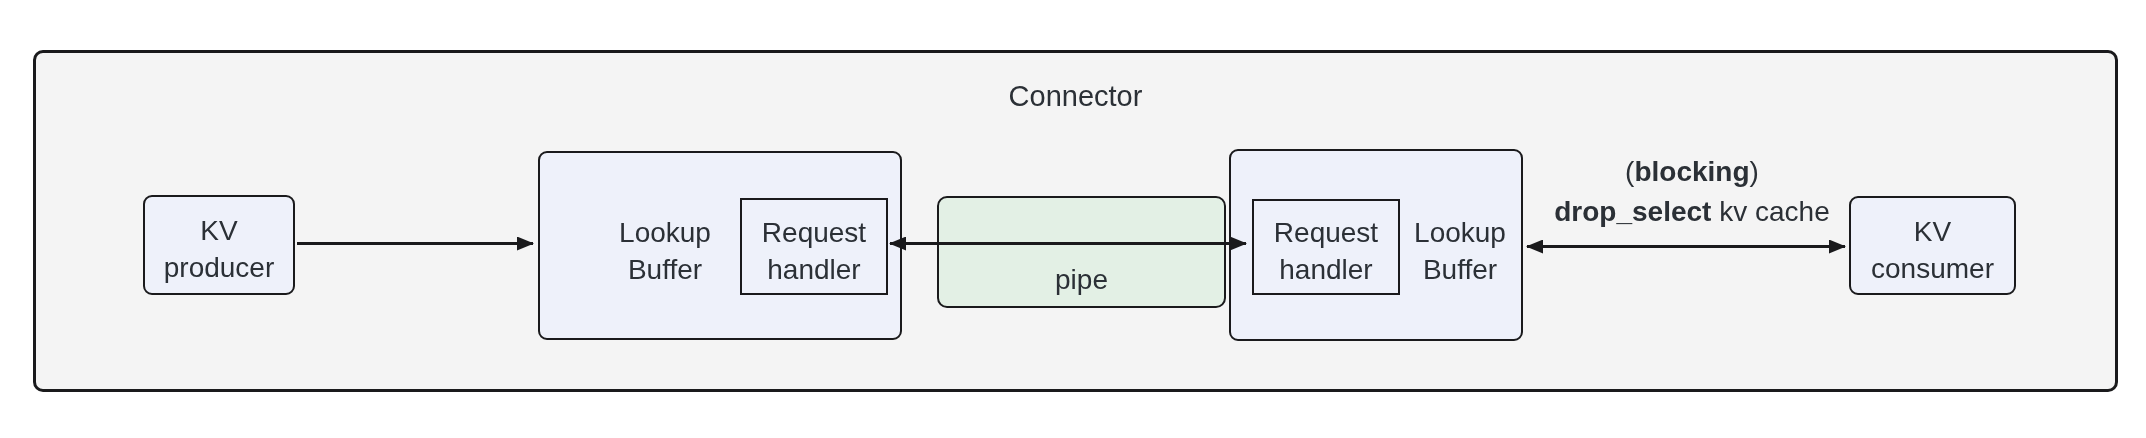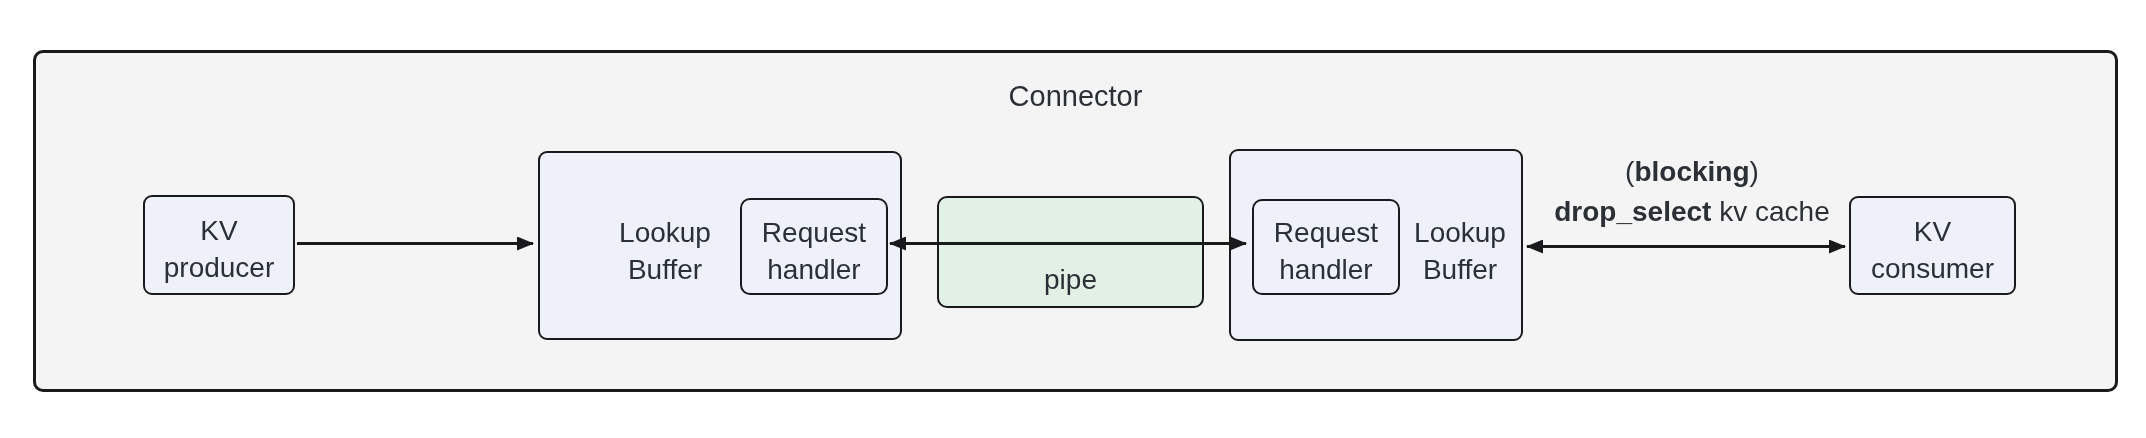--- a/index.html
+++ b/index.html
@@ -50,36 +50,36 @@
     margin-top: 8px;
   }
   .kv-producer  { left: 143px;  top: 195px; width: 152px; height: 100px; }
   .kv-consumer  { left: 1849px; top: 196px; width: 167px; height: 99px; }
   .lookup-left  { left: 538px;  top: 151px; width: 364px; height: 189px; }
   .lookup-right { left: 1229px; top: 149px; width: 294px; height: 192px; }
   .inner-box {
     position: absolute;
     background: var(--node-fill, #eef1fa);
     border: 2.5px solid var(--border, #1a1a1c);
-    border-radius: 10px;
+    border-radius: 0;
     box-sizing: border-box;
   }
   .request-left  { left: 200px; top: 45px; width: 148px; height: 97px; }
   .request-right { left: 21px;  top: 48px; width: 148px; height: 96px; }
   .lb-label {
     position: absolute;
     font-size: 28px;
     line-height: 40px;
   }
   .lb-label-left  { left: 30px;  top: 45px; width: 190px; height: 97px; }
   .lb-label-right { left: 149px; top: 48px; width: 160px; height: 96px; }
   .pipe-box {
     position: absolute;
     left: 937px; top: 196px;
-    width: 267px; height: 112px;
+    width: 289px; height: 112px;
     background: var(--pipe-fill, #e3f0e5);
     border: 2.5px solid var(--border, #1a1a1c);
     border-radius: 10px;
     box-sizing: border-box;
     display: flex;
     align-items: flex-end;
     justify-content: center;
     padding-bottom: 9px;
   }
   .pipe-box .node-label { line-height: 34px; }

